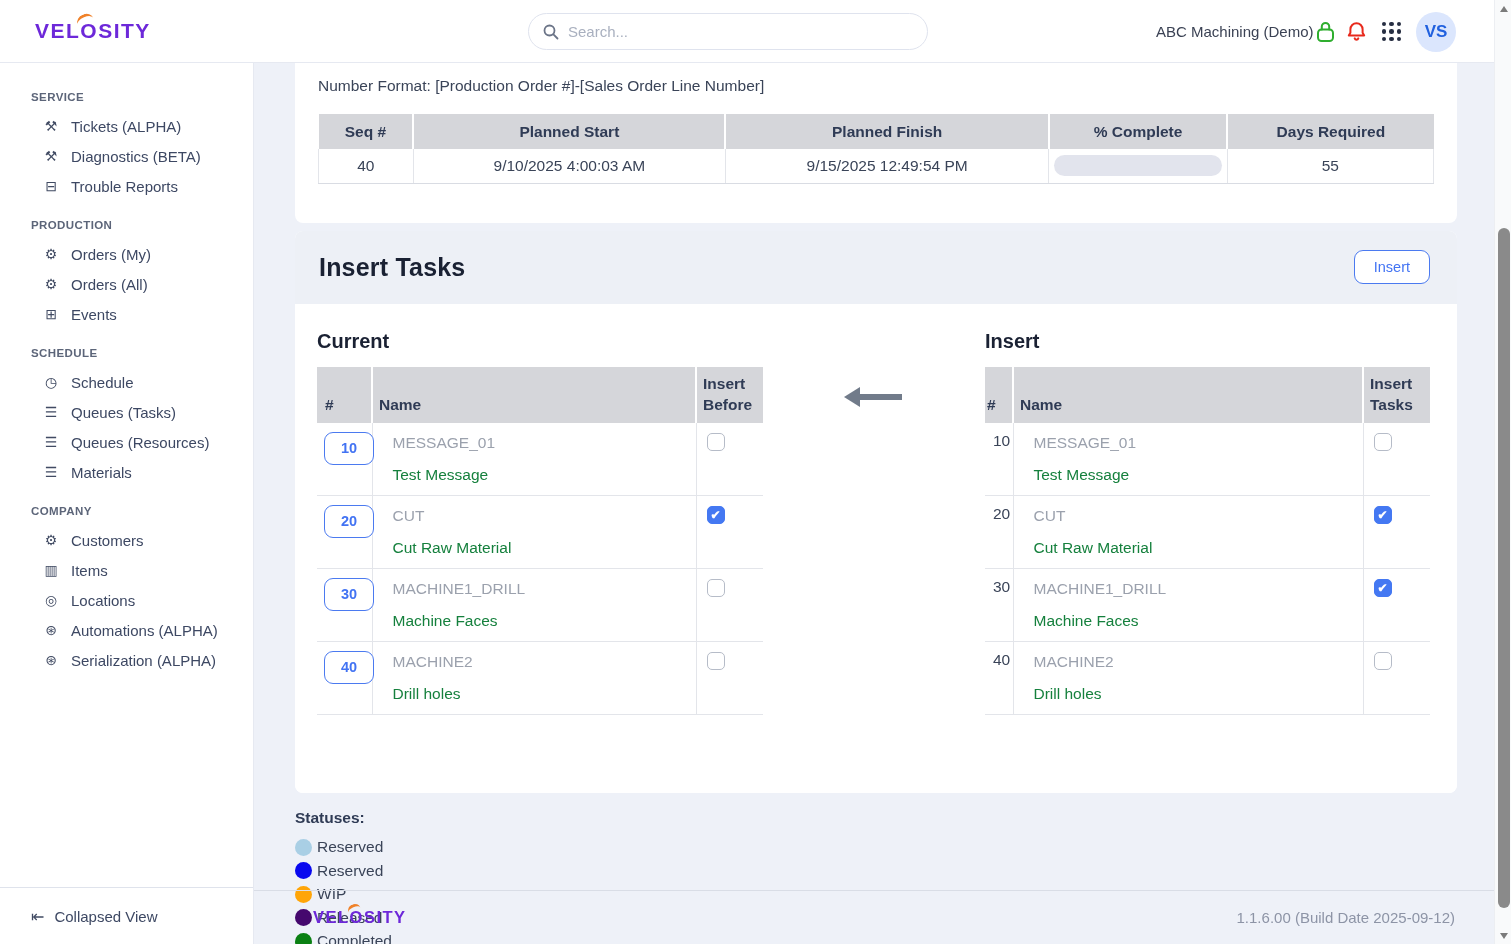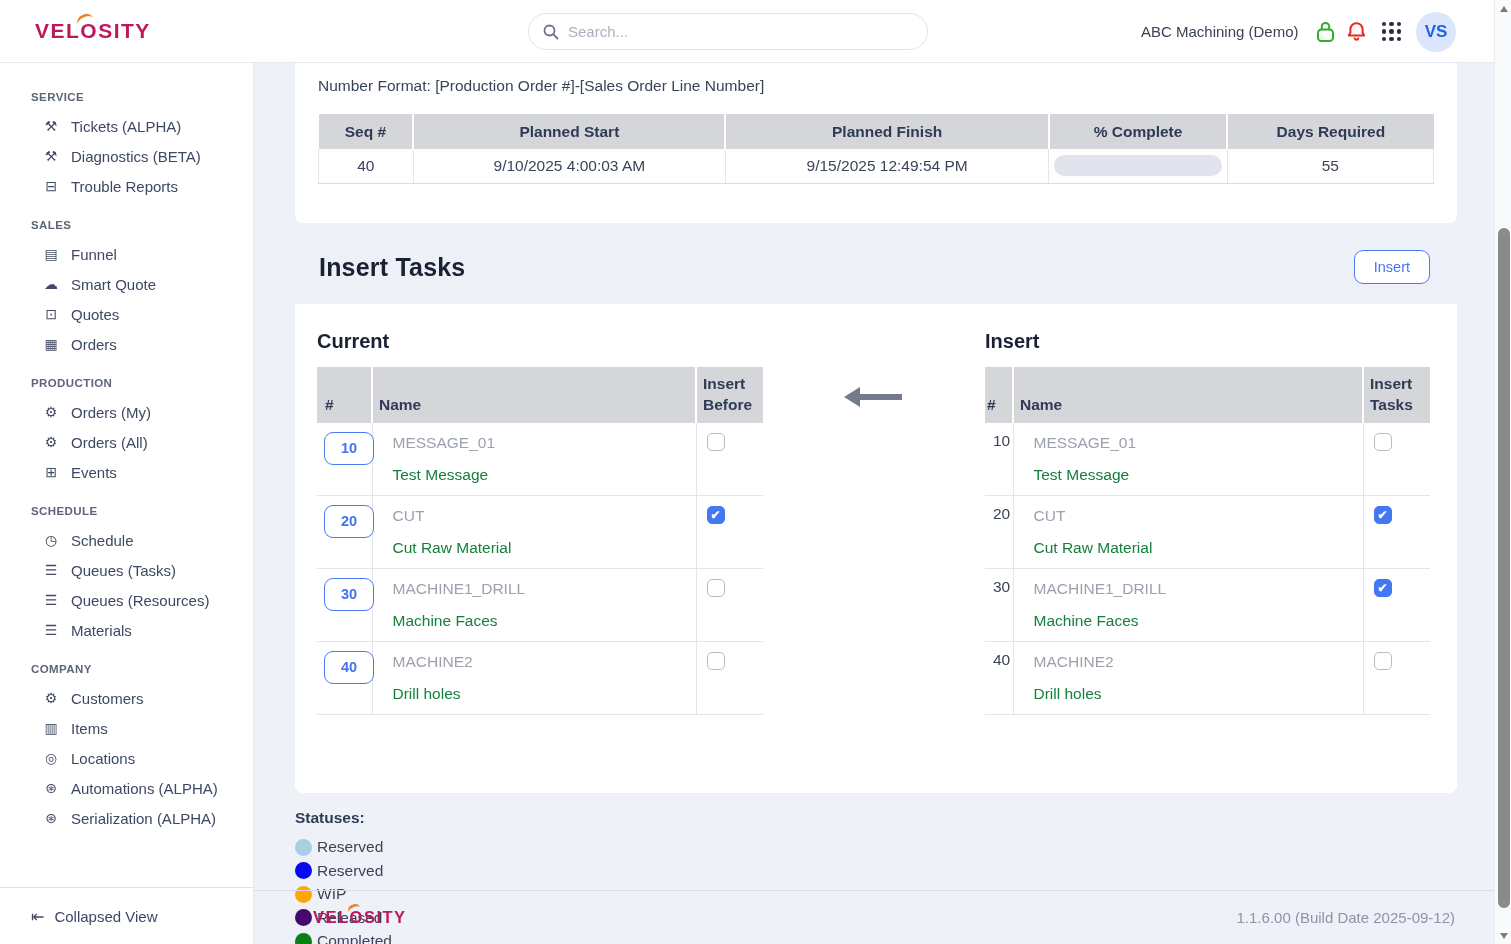--- a/index.html
+++ b/index.html
@@ -3,33 +3,33 @@
 <meta charset="utf-8">
 <style>
   * { margin:0; padding:0; box-sizing:border-box; }
   html,body { width:1511px; height:944px; overflow:hidden; }
   body { font-family:"Liberation Sans", sans-serif; color:#3a4458; background:#fff; }
   .app { position:relative; width:1511px; height:944px; display:flex; flex-direction:column; }
 
   
   .topbar { height:63px; width:1494px; background:#fff; border-bottom:1px solid #e6e9f1;
             display:flex; align-items:center; position:relative; flex:0 0 auto; z-index:5; }
-  .logo { display:flex; align-items:baseline; font-weight:800; letter-spacing:1.5px; color:#be185d; }
+  .logo { display:flex; align-items:baseline; font-weight:800; letter-spacing:1.5px; color:#6d28d9; }
   .logo-main { margin-left:35px; font-size:21px; }
   .logo-o { position:relative; display:inline-block; }
   .logo-o::after { content:""; position:absolute; left:-3px; top:-5px; width:17px; height:11px;
                    border-top:3.5px solid #f0822a; border-radius:50%; transform:rotate(-22deg); }
   .search-wrap { position:absolute; left:528px; top:13px; width:400px; height:37px;
                  border:1px solid #dfe3ee; border-radius:19px; background:#fff;
                  display:flex; align-items:center; padding:0 14px; gap:9px; }
   .search-wrap input { border:none; outline:none; flex:1; font-size:15px; color:#3a4458;
                        font-family:"Liberation Sans", sans-serif; background:transparent; }
   .search-wrap input::placeholder { color:#a9b0bf; }
   .top-right { position:absolute; right:38px; top:0; height:63px; display:flex; align-items:center; }
-  .account-label { font-size:15px; color:#3b4254; margin-right:16px; }
+  .account-label { font-size:15px; color:#3b4254; margin-right:1px; }
   .tb-icon { display:flex; align-items:center; justify-content:center; cursor:pointer; }
   .lock-icon { margin-right:11px; }
   .bell-icon { margin-right:16px; }
   .grid-icon { display:grid; grid-template-columns:repeat(3,4.5px); grid-gap:3px; margin-right:15px; }
   .grid-icon i { width:4.5px; height:4.5px; border-radius:50%; background:#262e42; }
   .avatar { width:40px; height:40px; border-radius:50%; background:#dbe6fd; color:#2161df;
             font-weight:800; font-size:17px; display:flex; align-items:center; justify-content:center; }
 
   
   .body-row { display:flex; flex:1; width:1494px; min-height:0; }
@@ -184,39 +184,20 @@
           <div class="nav-item">
             <span class="nav-glyph">⚒</span>
             <span>Diagnostics (BETA)</span>
           </div>
           <div class="nav-item">
             <span class="nav-glyph">⊟</span>
             <span>Trouble Reports</span>
           </div>
         </div>
 
-        <div class="nav-section">
-          <div class="nav-header">SALES</div>
-          <div class="nav-item">
-            <span class="nav-glyph">▤</span>
-            <span>Funnel</span>
-          </div>
-          <div class="nav-item">
-            <span class="nav-glyph">☁</span>
-            <span>Smart Quote</span>
-          </div>
-          <div class="nav-item">
-            <span class="nav-glyph">⊡</span>
-            <span>Quotes</span>
-          </div>
-          <div class="nav-item">
-            <span class="nav-glyph">▦</span>
-            <span>Orders</span>
-          </div>
-        </div>
 
         <div class="nav-section">
           <div class="nav-header">PRODUCTION</div>
           <div class="nav-item">
             <span class="nav-glyph">⚙</span>
             <span>Orders (My)</span>
           </div>
           <div class="nav-item">
             <span class="nav-glyph">⚙</span>
             <span>Orders (All)</span>

